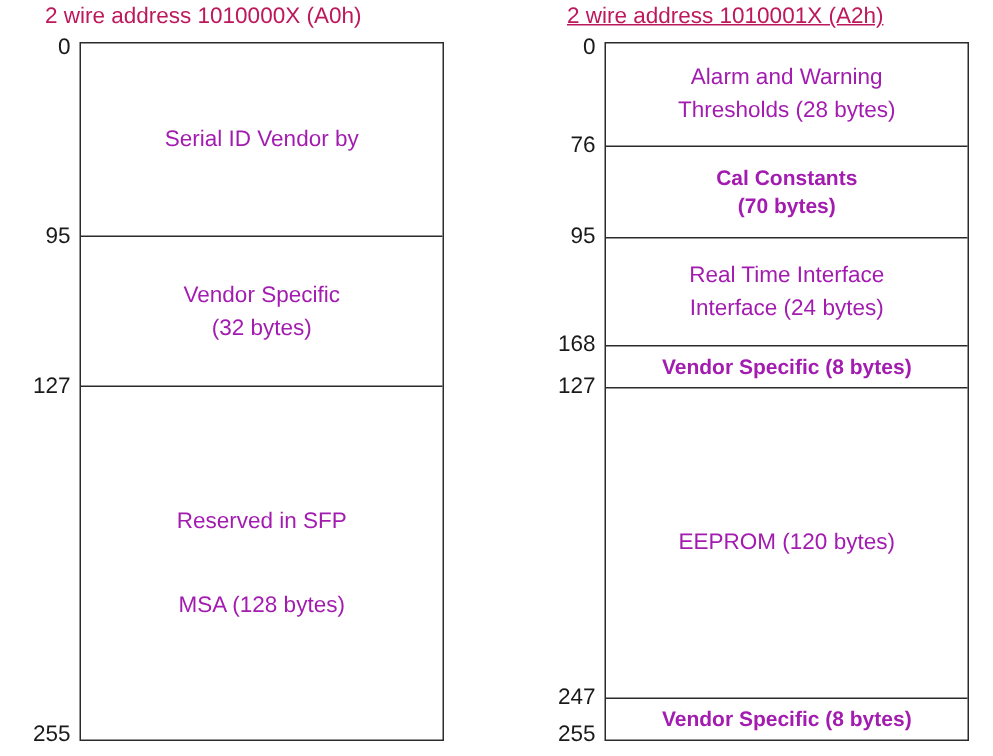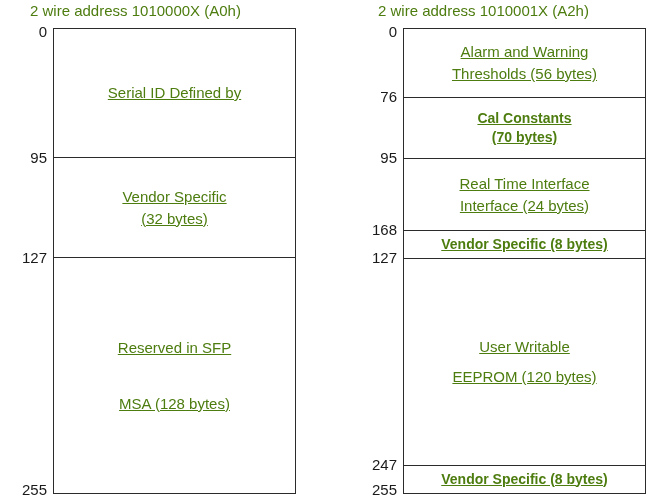--- a/index.html
+++ b/index.html
@@ -25,24 +25,24 @@
   }
   #column-a0h { left: 0; width: 331px; }
   #column-a2h { left: 340px; width: 322px; }
 
   .column-title {
     position: absolute;
     top: 1px;
     font-size: 15px;
     line-height: 20px;
     white-space: nowrap;
-    color: #4d7c0f;
+    color: #be185d;
   }
   #column-a0h .column-title { left: 30px; }
-  #column-a2h .column-title { left: 38px; }
+  #column-a2h .column-title { left: 38px; text-decoration: underline; }
 
   .map-table {
     position: absolute;
     top: 28px;
     border: 1.5px solid #2b2b2b;
     box-sizing: border-box;
     background: #ffffff;
   }
   #column-a0h .map-table { left: 53px; width: 243px; height: 466px; }
   #column-a2h .map-table { left: 63px; width: 243px; height: 466px; }
@@ -57,22 +57,21 @@
     text-align: center;
     overflow: hidden;
   }
   .map-region + .map-region {
     border-top: 1.5px solid #2b2b2b;
   }
   .region-line {
     font-size: 15px;
     line-height: 22px;
     white-space: nowrap;
-    color: #4d7c0f;
-    text-decoration: underline;
+    color: #a21caf;
   }
   .map-region.bold .region-line {
     font-weight: bold;
     font-size: 14px;
     line-height: 19px;
   }
   .map-region.loose .region-line {
     line-height: 30px;
   }
 
@@ -97,21 +96,21 @@
     <div class="column-title">2 wire address 1010000X (A0h)</div>
 
     <div class="addr-label" style="top:24px;">0</div>
     <div class="addr-label" style="top:150px;">95</div>
     <div class="addr-label" style="top:250px;">127</div>
     <div class="addr-label" style="top:482px;">255</div>
 
     <div class="map-table">
 
       <div class="map-region" style="height:128px;">
-        <div class="region-line">Serial ID Defined by</div>
+        <div class="region-line">Serial ID Vendor by</div>
       </div>
 
       <div class="map-region" style="height:100px;">
         <div class="region-line">Vendor Specific</div>
         <div class="region-line">(32 bytes)</div>
       </div>
 
       <div class="map-region" style="height:236px;gap:34px;">
         <div class="region-line">Reserved in SFP</div>
         <div class="region-line">MSA (128 bytes)</div>
@@ -129,39 +128,38 @@
     <div class="addr-label" style="top:150px;">95</div>
     <div class="addr-label" style="top:222px;">168</div>
     <div class="addr-label" style="top:250px;">127</div>
     <div class="addr-label" style="top:457px;">247</div>
     <div class="addr-label" style="top:482px;">255</div>
 
     <div class="map-table">
 
       <div class="map-region" style="height:68px;">
         <div class="region-line">Alarm and Warning</div>
-        <div class="region-line">Thresholds (56 bytes)</div>
+        <div class="region-line">Thresholds (28 bytes)</div>
       </div>
 
       <div class="map-region bold" style="height:61px;">
         <div class="region-line">Cal Constants</div>
         <div class="region-line">(70 bytes)</div>
       </div>
 
       <div class="map-region" style="height:72px;">
         <div class="region-line">Real Time Interface</div>
         <div class="region-line">Interface (24 bytes)</div>
       </div>
 
       <div class="map-region bold" style="height:28px;">
         <div class="region-line">Vendor Specific (8 bytes)</div>
       </div>
 
       <div class="map-region loose" style="height:207px;">
-        <div class="region-line">User Writable</div>
         <div class="region-line">EEPROM (120 bytes)</div>
       </div>
 
       <div class="map-region bold" style="height:27px;">
         <div class="region-line">Vendor Specific (8 bytes)</div>
       </div>
 
     </div>
   </div>
 

